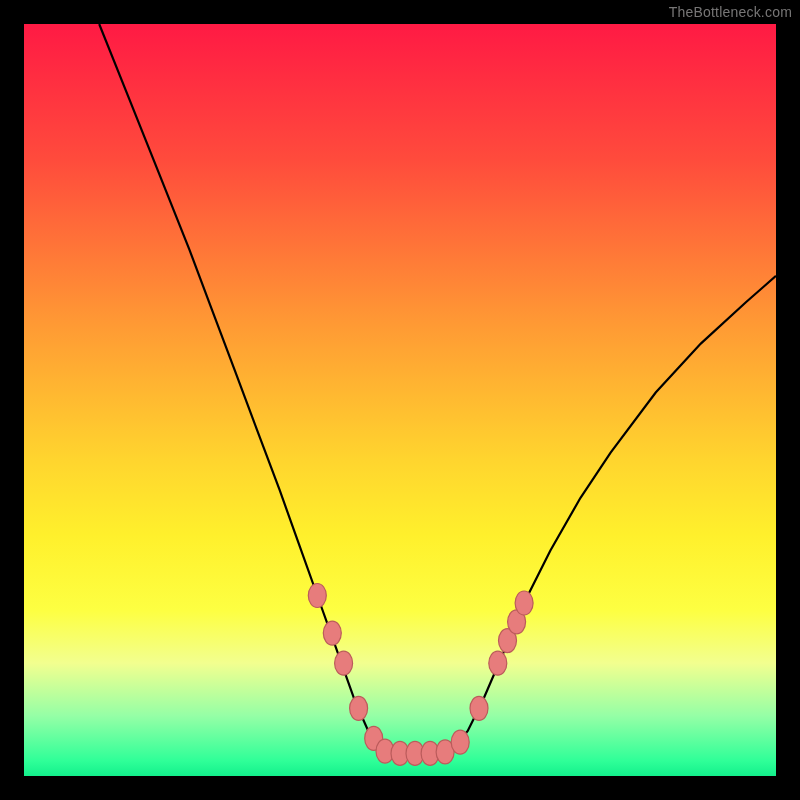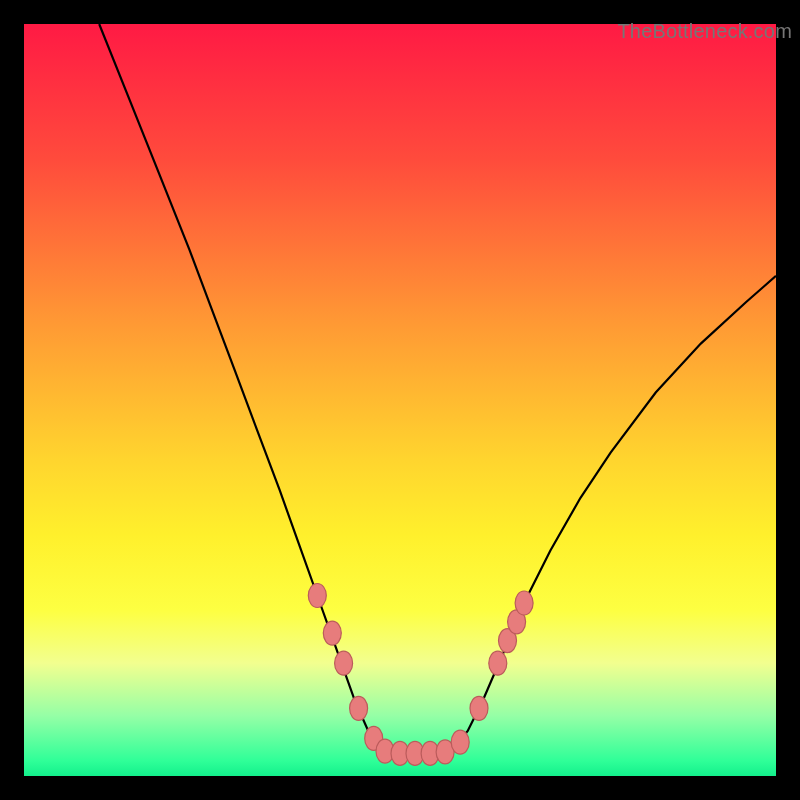--- a/index.html
+++ b/index.html
@@ -19,23 +19,23 @@
   .inner {
     position: absolute;
     left: 24px;
     top: 24px;
     width: 752px;
     height: 752px;
     overflow: hidden;
   }
   .watermark {
     position: absolute;
-    top: 20px;
+    top: 4px;
     right: 8px;
-    font-size: 20px;
+    font-size: 14px;
     font-weight: 400;
     color: #777676;
     letter-spacing: 0.2px;
   }
   svg {
     display: block;
   }
   .marker {
     fill: #e77c7c;
     stroke: #bb5b5b;

